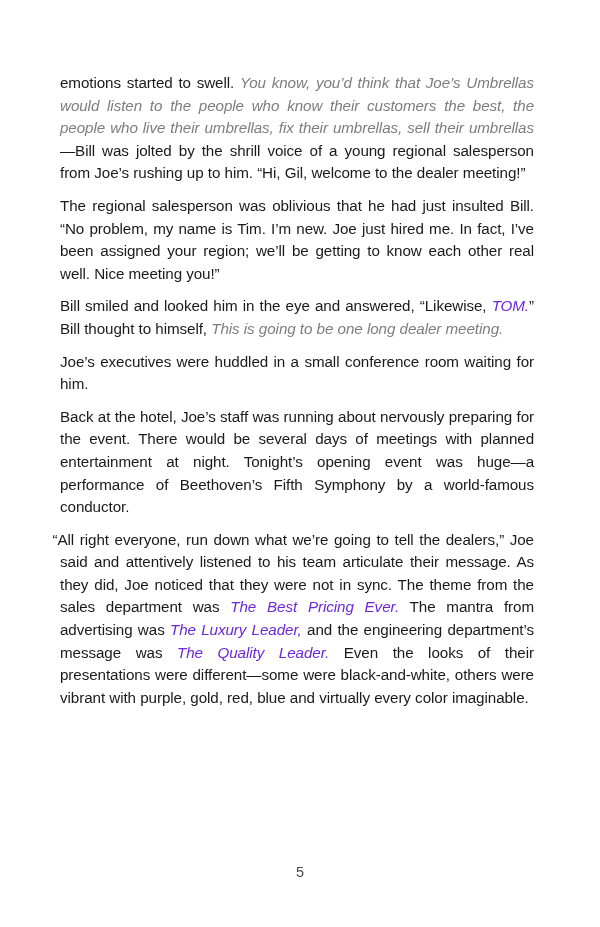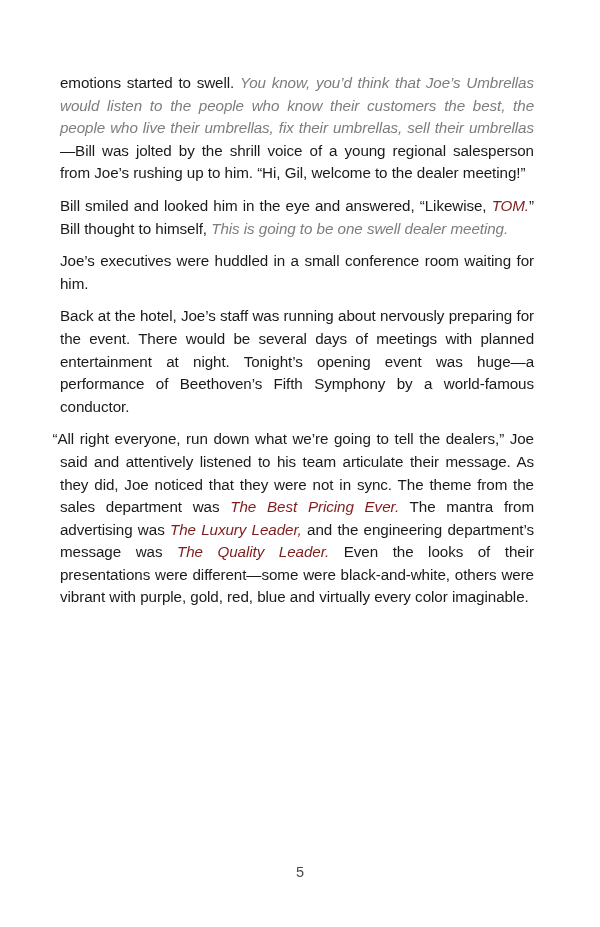--- a/index.html
+++ b/index.html
@@ -48,39 +48,40 @@
   
   p.hang-quote {
     text-indent: -7.5px;
   }
   .thought {
     font-style: italic;
     color: #7d7d7d;
   }
   .emph {
     font-style: italic;
-    color: #7f1d1d;
+    color: #6d28d9;
   }
   .folio {
     position: absolute;
     left: 0;
     top: 862px;
     width: 600px;
     text-align: center;
     font-size: 14.5px;
     line-height: 20px;
     color: #4a4a4a;
     font-family: "Liberation Sans", "DejaVu Sans", sans-serif;
   }
 </style>
 </head>
 <body>
 
 <div class="page">
   <div class="text-block" id="text-block">
       <p class="para"><span>emotions started to swell. </span><span class="thought">You know, you’d think that Joe’s Umbrellas would listen to the people who know their customers the best, the people who live their umbrellas, fix their umbrellas, sell their umbrellas </span><span>—Bill was jolted by the shrill voice of a young regional salesperson from Joe’s rushing up to him. “Hi, Gil, welcome to the dealer meeting!”</span></p>
-      <p class="para"><span>Bill smiled and looked him in the eye and answered, “Likewise, </span><span class="emph">TOM.</span><span>” Bill thought to himself, </span><span class="thought">This is going to be one swell dealer meeting.</span></p>
+      <p class="para"><span>The regional salesperson was oblivious that he had just insulted Bill. “No problem, my name is Tim. I’m new. Joe just hired me. In fact, I’ve been assigned your region; we’ll be getting to know each other real well. Nice meeting you!”</span></p>
+      <p class="para"><span>Bill smiled and looked him in the eye and answered, “Likewise, </span><span class="emph">TOM.</span><span>” Bill thought to himself, </span><span class="thought">This is going to be one long dealer meeting.</span></p>
       <p class="para"><span>Joe’s executives were huddled in a small conference room waiting for him.</span></p>
       <p class="para"><span>Back at the hotel, Joe’s staff was running about nervously preparing for the event. There would be several days of meetings with planned entertainment at night. Tonight’s opening event was huge—a performance of Beethoven’s Fifth Symphony by a world-famous conductor.</span></p>
       <p class="para hang-quote"><span>“All right everyone, run down what we’re going to tell the dealers,” Joe said and attentively listened to his team articulate their message. As they did, Joe noticed that they were not in sync. The theme from the sales department was </span><span class="emph">The Best Pricing Ever.</span><span> The mantra from advertising was </span><span class="emph">The Luxury Leader,</span><span> and the engineering department’s message was </span><span class="emph">The Quality Leader.</span><span> Even the looks of their presentations were different—some were black-and-white, others were vibrant with purple, gold, red, blue and virtually every color imaginable.</span></p>
     </div>
   <div class="folio">5</div>
 </div>
 
 </body></html>

